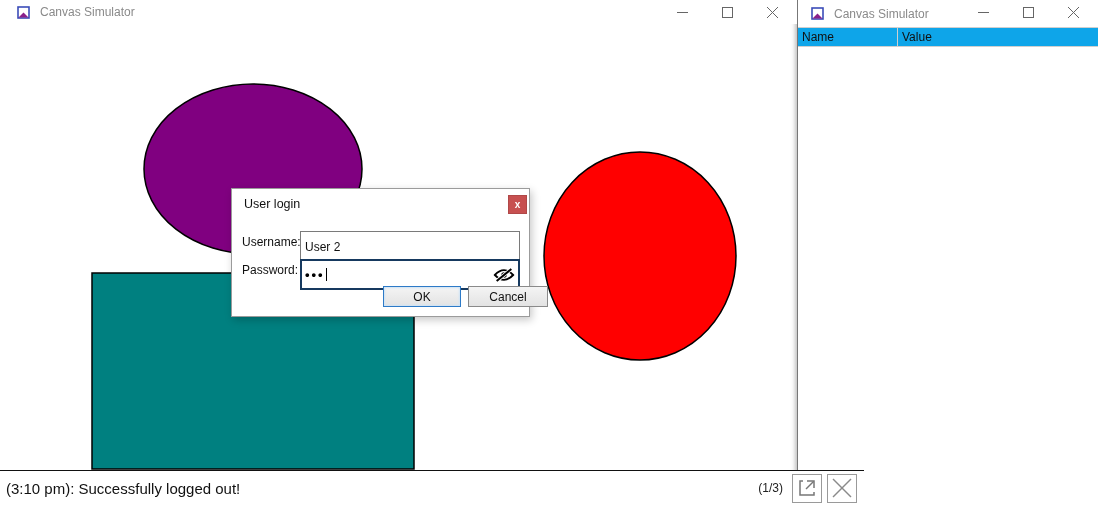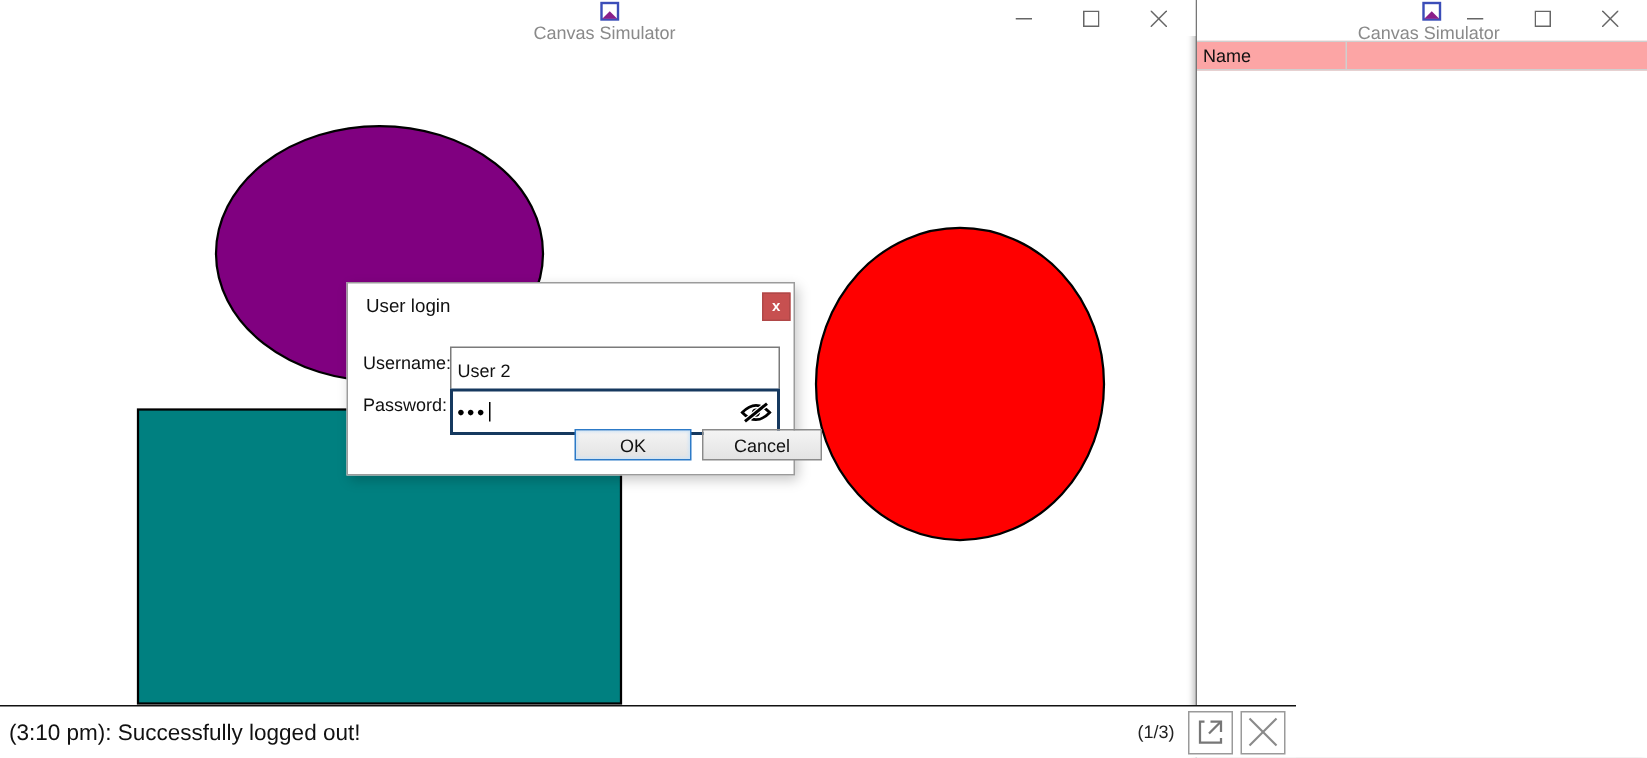--- a/index.html
+++ b/index.html
@@ -1,21 +1,21 @@
 <!DOCTYPE html>
 <html><head>
 <meta charset="utf-8">
 <style>
   * { box-sizing: border-box; margin: 0; padding: 0; }
   html, body { width: 1098px; height: 505px; overflow: hidden; }
   body { font-family: "Liberation Sans", sans-serif; background: #ffffff; position: relative; }
 
   
   .left-window { position: absolute; left: 0; top: 0; width: 797px; height: 505px; background: #fff; }
-  .titlebar { position: relative; height: 24px; background: #ffffff; display: flex; align-items: center; flex-direction: column; }
+  .titlebar { position: relative; height: 24px; background: #ffffff; display: flex; align-items: center; }
   .titlebar .app-icon { margin-left: 16px; width: 15px; height: 15px; flex: 0 0 auto; }
   .titlebar .title-text { margin-left: 9px; font-size: 12px; color: #8a8a8a; white-space: nowrap; }
   .win-controls { position: absolute; right: 2px; top: 0; height: 24px; display: flex; }
   .win-btn { width: 45px; height: 24px; display: flex; align-items: center; justify-content: center; cursor: default; background: transparent; border: none; }
   .win-btn svg { display: block; }
 
   .canvas-area { position: absolute; left: 0; top: 0; width: 797px; height: 505px; }
   .canvas-area svg { position: absolute; left: 0; top: 0; }
 
   
@@ -39,21 +39,21 @@
   .pw-caret { width: 1px; height: 13px; background: #000; margin-left: 1px; }
   .pw-eye { margin-left: auto; width: 22px; height: 16px; background: transparent; border: none; padding: 0; display: flex; align-items: center; justify-content: center; }
   .dlg-btn { position: absolute; top: 97px; height: 21px; font-size: 12px; font-family: "Liberation Sans", sans-serif; color: #111; background: linear-gradient(#f4f4f4, #e3e3e3); margin-left: 28px; }
   .btn-ok { left: 123px; width: 78px; border: 1px solid #2d7ac7; box-shadow: inset 0 0 2px 1px #cfe3f5; }
   .btn-cancel { left: 208px; width: 80px; border: 1px solid #8a8a8a; }
 
   
   .right-window { position: absolute; left: 797px; top: 0; width: 301px; height: 505px; background: #ffffff; border-left: 1px solid #777; box-shadow: -2px 0 4px rgba(0,0,0,0.25); }
   .right-window .titlebar { height: 27px; }
   .right-window .app-icon { margin-left: 12px; }
-  .table-header { display: flex; height: 20px; border-top: 1px solid #cfcfcf; border-bottom: 1px solid #cfcfcf; background: #fca5a5; }
+  .table-header { display: flex; height: 20px; border-top: 1px solid #cfcfcf; border-bottom: 1px solid #cfcfcf; background: #0ea5e9; }
   .th-cell { font-size: 12px; color: #111; padding: 2px 0 0 4px; }
   .th-name { width: 100px; border-right: 1px solid #cfcfcf; }
   .th-value { flex: 1; }
 </style>
 </head>
 <body>
 
 <div class="left-window">
 
   <div class="canvas-area">
@@ -159,15 +159,16 @@
       <button class="win-btn">
         <svg width="11" height="11" viewBox="0 0 11 11">
             <line x1="0" y1="0" x2="11" y2="11" stroke="#666" stroke-width="1"></line>
             <line x1="11" y1="0" x2="0" y2="11" stroke="#666" stroke-width="1"></line>
           </svg>
       </button>
     </div>
   </div>
   <div class="table-header">
     <div class="th-cell th-name">Name</div>
+    <div class="th-cell th-value">Value</div>
   </div>
   <div style="height:458px;"></div>
 </div>
 
 </body></html>

